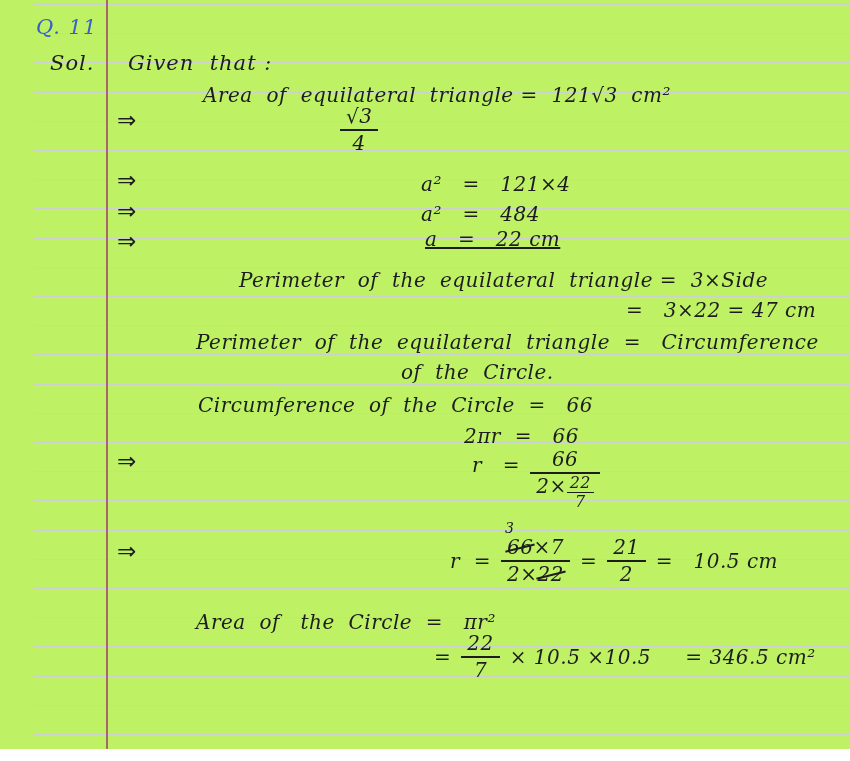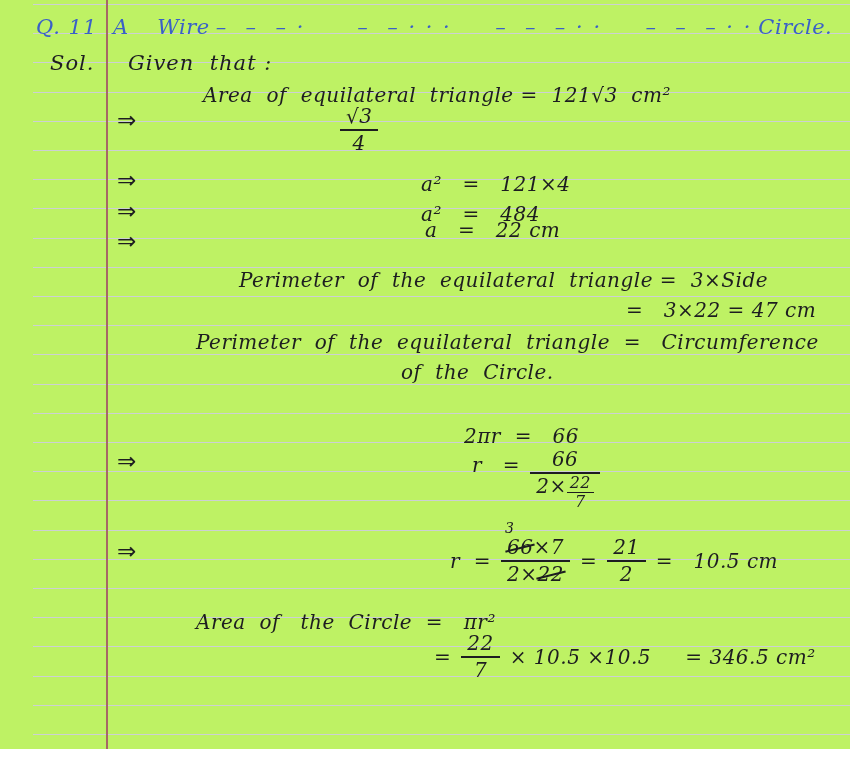--- a/index.html
+++ b/index.html
@@ -39,23 +39,20 @@
   .up{transform:translateY(-14px);}
 </style>
 </head>
 <body>
 
 <div class="page">
   <div class="rules"></div>
   <div class="mline"></div>
 
   <div class="abs blue hw t1" style="left:36px;top:15px;">Q. 11</div>
-  <div class="abs blue t1" style="left:113px;top:15px;white-space:nowrap;">
-    <span class="hw">A    Wire</span><span class="ell hw">–  –  – ·      –  – · · ·     –  –  – · ·     –  –  – · ·</span><span class="hw">Circle.</span>
-  </div>
 
   <div class="abs hw t1" style="left:50px;top:51px;">Sol.</div>
   <div class="abs hw t1" style="left:128px;top:51px;">Given  that :</div>
 
   <div class="abs hw eqn" style="left:203px;top:83px;">Area  of  equilateral  triangle =  121√3  cm²</div>
 
   <span class="abs arrow" style="left:117px;top:109px;">⇒</span>
   <div class="abs row eqn" style="left:340px;top:105px;">
     <span class="frac">
       <span class="num hw">√3</span>
@@ -63,27 +60,28 @@
     </span>
   </div>
 
   <span class="abs arrow" style="left:117px;top:169px;">⇒</span>
   <div class="abs hw eqn" style="left:421px;top:172px;">a²   =   121×4</div>
 
   <span class="abs arrow" style="left:117px;top:200px;">⇒</span>
   <div class="abs hw eqn" style="left:421px;top:202px;">a²   =   484</div>
 
   <span class="abs arrow" style="left:117px;top:230px;">⇒</span>
-  <div class="abs hw eqn" style="left:425px;top:218px;">a   =   22 cm</div>
+  <div class="abs hw eqn" style="left:425px;top:227px;text-decoration:underline;">a   =   22 cm</div>
 
   <div class="abs hw eqn" style="left:196px;top:268px;margin-left:43px;">Perimeter  of  the  equilateral  triangle =  3×Side</div>
   <div class="abs hw eqn" style="left:626px;top:298px;">=   3×22 = 47 cm</div>
   <div class="abs hw eqn" style="left:401px;top:360px;">of  the  Circle.</div>
   <div class="abs hw eqn" style="left:196px;top:330px;">Perimeter  of  the  equilateral  triangle  =   Circumference</div>
 
+  <div class="abs hw eqn" style="left:198px;top:393px;">Circumference  of  the  Circle  =   66</div>
   <div class="abs hw eqn" style="left:464px;top:424px;">2πr  =   66</div>
 
   <span class="abs arrow" style="left:117px;top:450px;">⇒</span>
   <div class="abs row eqn" style="left:472px;top:448px;">
     <span class="hw up">r   =</span>
     <span class="frac">
       <span class="num hw" style="padding:0 22px 1px;">66</span>
       <span class="den">
         <span class="hw">2×</span>
         <span class="frac small">

